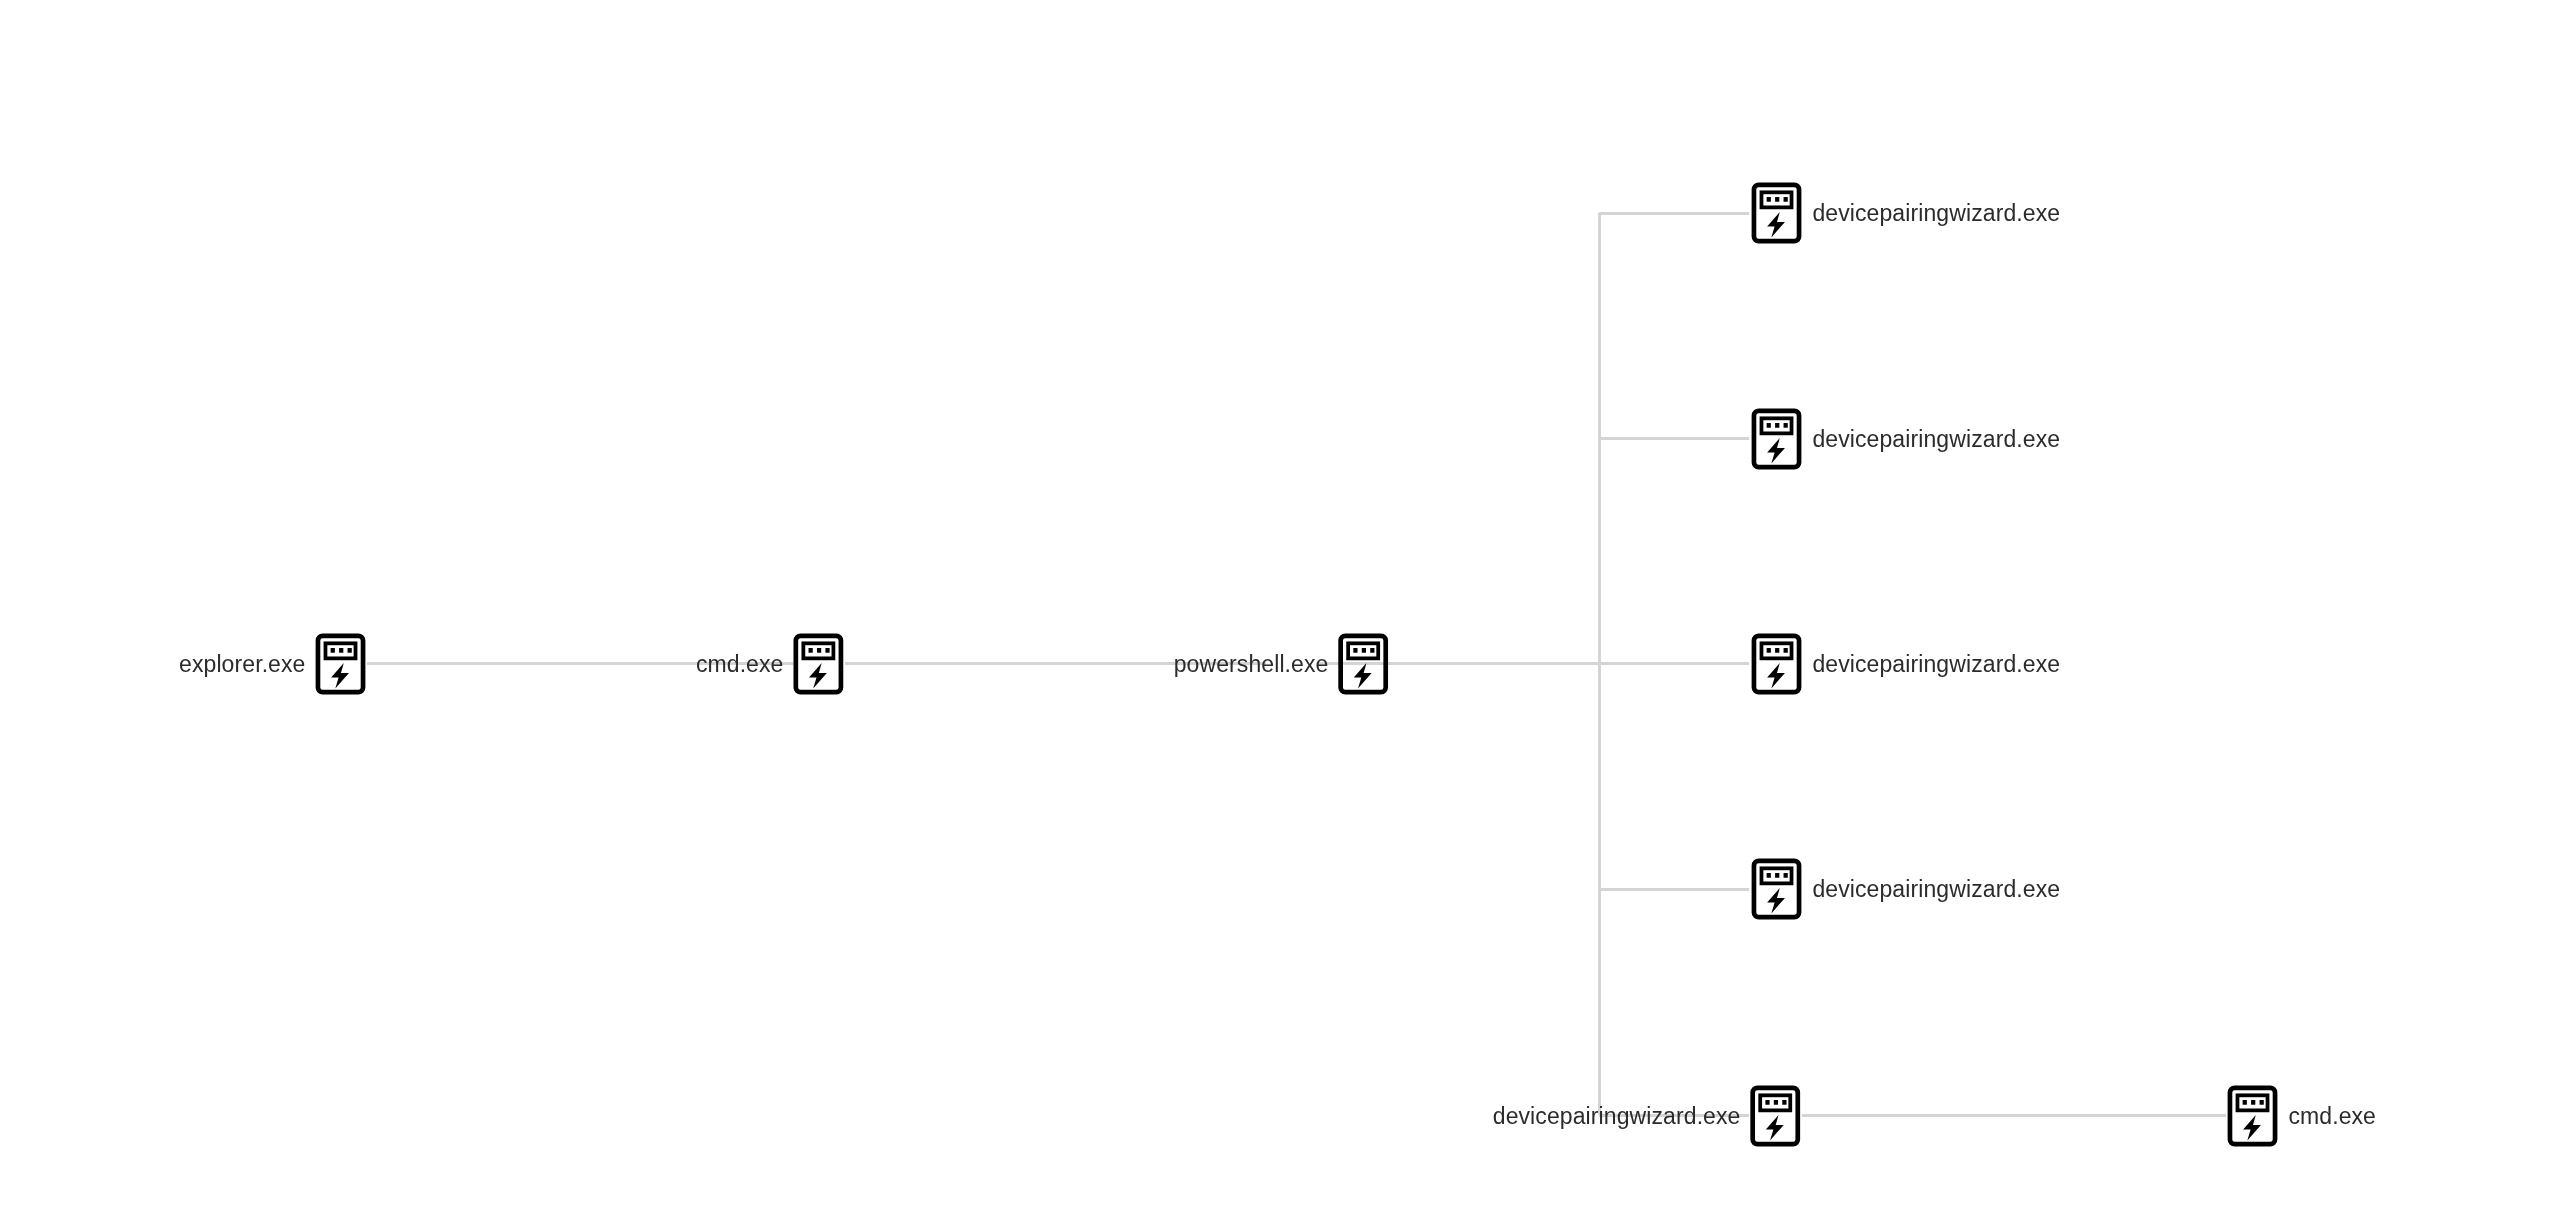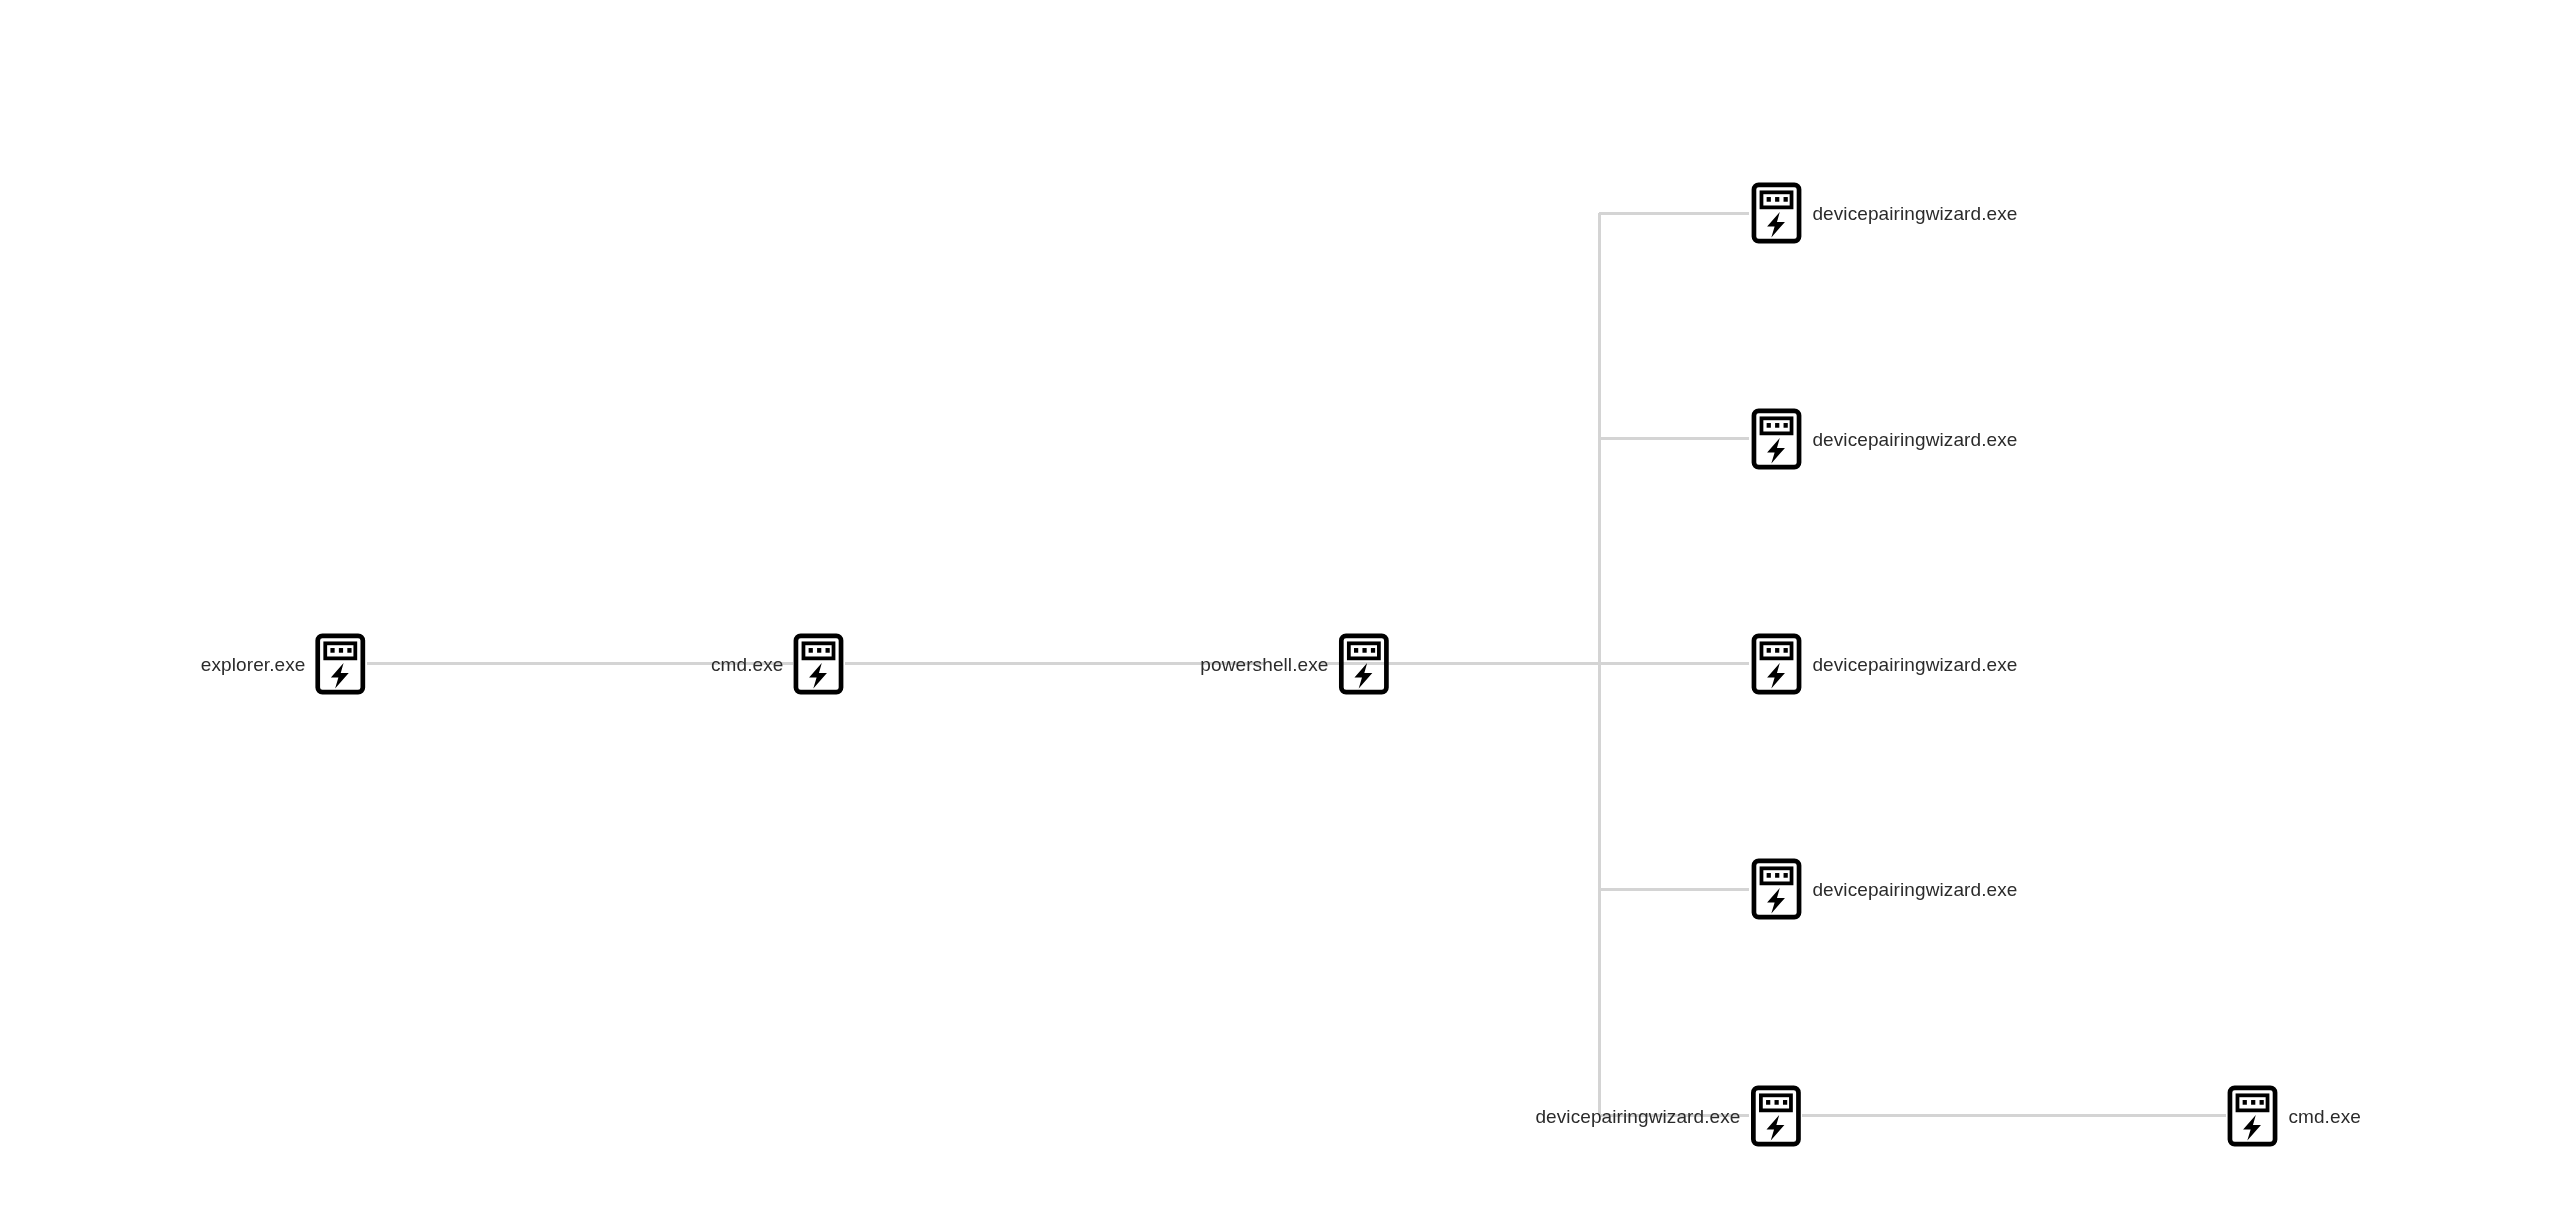--- a/index.html
+++ b/index.html
@@ -24,21 +24,21 @@
     width: 2576px;
     height: 1215px;
   }
   .node {
     position: absolute;
     display: flex;
     align-items: center;
     white-space: nowrap;
   }
   .node-label {
-    font-size: 19px;
+    font-size: 23px;
     line-height: 1;
     color: #2b2b2b;
     letter-spacing: 0.1px;
   }
   .label-left  { margin-right: 8.5px; text-align: left; }
   .label-right { margin-left: 9.4px;  text-align: left;  }
   .node-icon {
     width: 53px;
     height: 62px;
     flex: 0 0 auto;

